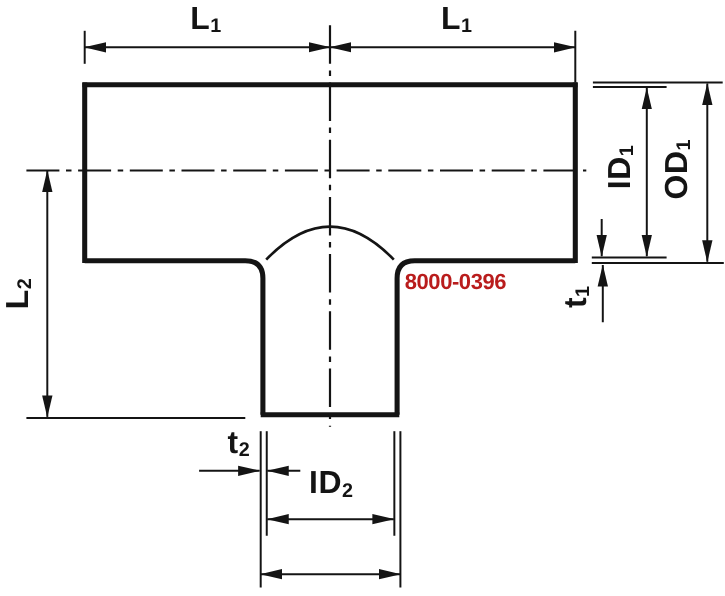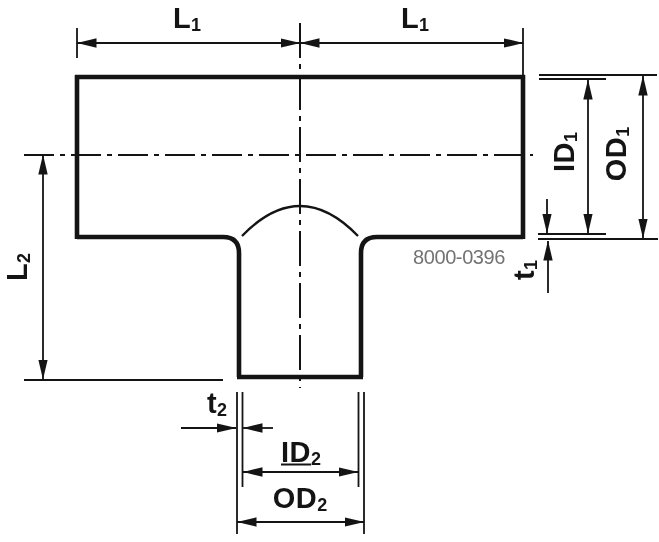--- a/index.html
+++ b/index.html
@@ -26,26 +26,25 @@
     font-size: 0.62em;
     line-height: 0;
     vertical-align: baseline;
     position: relative;
     top: 0.18em;
     letter-spacing: 0;
   }
   .pn {
     position: absolute;
     transform: translate(-50%,-50%);
-    font-weight: normal;
+    font-weight: bold;
     font-size: 20px;
     letter-spacing: -0.4px;
-    color: #737373;
+    color: #b91c1c;
     white-space: nowrap;
-    margin-left: 45px;
   }
 </style>
 </head>
 <body>
 
 <div id="stage">
 
   <svg width="659" height="542" viewBox="0 0 659 542">
     <defs>
       <marker id="arrE" viewBox="0 0 20 12" refX="19.5" refY="6" markerWidth="20" markerHeight="12" orient="auto" markerUnits="userSpaceOnUse">
@@ -112,19 +111,18 @@
   <div class="lbl rot" style="left:564px; top:152px;"><span>ID</span><sub>1</sub></div>
 
   <div class="lbl rot" style="left:616px; top:154px;"><span>OD</span><sub>1</sub></div>
 
   <div class="lbl rot" style="left:524px; top:270px;"><span>t</span><sub>1</sub></div>
 
   <div class="lbl rot" style="left:17px; top:267px;"><span>L</span><sub>2</sub></div>
 
   <div class="lbl" style="left:217px; top:403px;"><span>t</span><sub>2</sub></div>
 
-  <div class="lbl" style="left:301px; top:452px;text-decoration:underline;"><span>ID</span><sub>2</sub></div>
+  <div class="lbl" style="left:301px; top:440px;"><span>ID</span><sub>2</sub></div>
 
-  <div class="lbl" style="left:300px; top:498px;"><span>OD</span><sub>2</sub></div>
 
   <div class="pn" style="left:414px; top:257px;">8000-0396</div>
 
 </div>
 
 </body></html>

